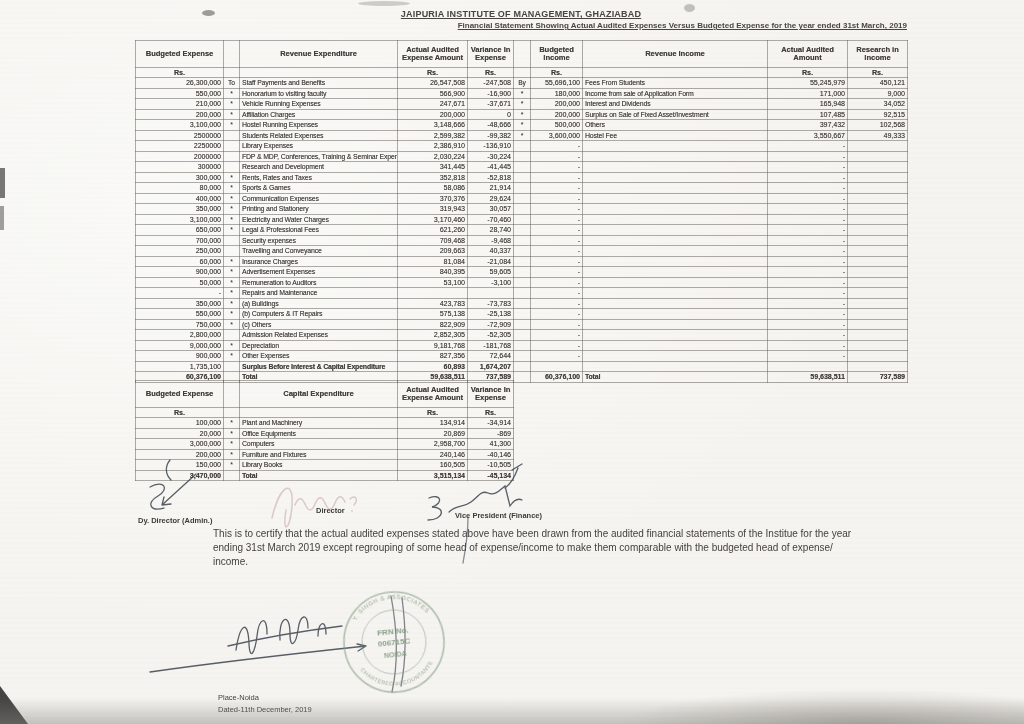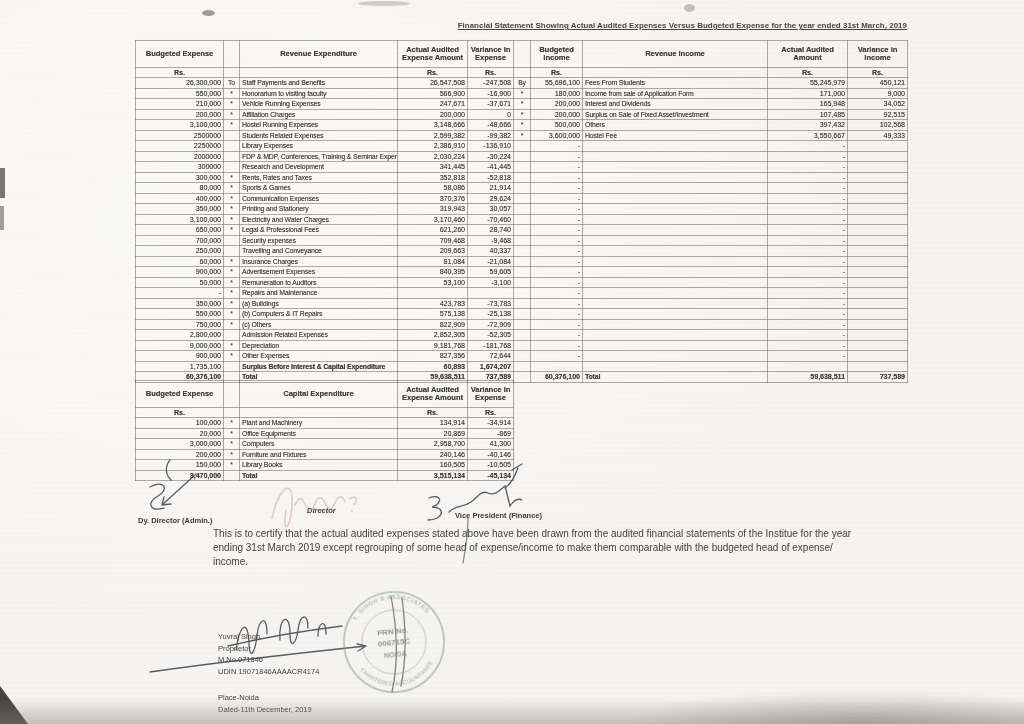--- a/index.html
+++ b/index.html
@@ -51,20 +51,21 @@
     background:linear-gradient(to bottom, rgba(135,132,126,0), rgba(135,132,126,.45));}
   .bottom-right-shadow{position:absolute;left:620px;top:688px;width:404px;height:36px;
     background:radial-gradient(ellipse at 60% 100%, rgba(115,112,106,.4), transparent 70%);}
   .edge-mark{position:absolute;background:rgba(35,34,32,.6);}
 </style>
 </head>
 <body>
 
 <div class="paper">
 
+  <div class="doc-title">JAIPURIA INSTITUTE OF MANAGEMENT, GHAZIABAD</div>
   <div class="doc-subtitle">Financial Statement Showing  Actual Audited  Expenses Versus Budgeted Expense  for the year ended  31st March, 2019</div>
 
   <table class="main-table">
     <colgroup>
       <col style="width:88px">
         <col style="width:16px">
         <col style="width:158px">
       <col style="width:70px">
         <col style="width:46px">
         <col style="width:17px">
@@ -77,21 +78,21 @@
       <tr class="hdr">
         <th>Budgeted Expense</th>
         <th class="mk"></th>
         <th>Revenue Expenditure</th>
         <th>Actual Audited Expense Amount</th>
         <th>Variance In Expense</th>
         <th class="mk"></th>
         <th>Budgeted Income</th>
         <th>Revenue Income</th>
         <th>Actual Audited Amount</th>
-        <th>Variance in Income</th>
+        <th>Research in Income</th>
       </tr>
       <tr class="rs-row">
         <th>Rs.</th>
         <th class="mk"></th>
         <th></th>
         <th>Rs.</th>
         <th>Rs.</th>
         <th class="mk"></th>
         <th>Rs.</th>
         <th></th>
@@ -515,34 +516,28 @@
           <td class="num">3,470,000</td>
           <td class="mk"></td>
           <td class="name">Total</td>
           <td class="num">3,515,134</td>
           <td class="num">-45,134</td>
         </tr>
       </tbody>
   </table>
 
   <div class="sig-label" style="left:138px;top:480px;margin-top:36px;">Dy. Director (Admin.)</div>
-  <div class="sig-label" style="left:307px;top:506px;font-style:italic;">Director</div>
+  <div class="sig-label" style="left:316px;top:506px;">Director</div>
   <div class="sig-label" style="left:455px;top:511px;">Vice President (Finance)</div>
 
   <div class="cert">
     <div class="cert-body">This is to certify that the actual audited expenses stated above have been drawn from the audited financial statements of the Institue for the year ending 31st March 2019 except regrouping  of some head of expense/income to make them comparable with the budgeted head of expense/ income.</div>
   </div>
 
 
-  <div class="signatory">
-    <div class="blockline">Yuvraj Singh</div>
-    <div class="blockline">Proprietor</div>
-    <div class="blockline">M.No.071846</div>
-    <div class="blockline">UDIN 19071846AAAACR4174</div>
-  </div>
 
   <div class="placedate">
     <div class="blockline">Place-Noida</div>
     <div class="blockline">Dated-11th December, 2019</div>
   </div>
 
   <svg class="overlay" width="1024" height="724" viewBox="0 0 1024 724">
 
     <g stroke="#3b434e" fill="none" stroke-width="1.3" stroke-linecap="round" opacity="0.85">
 

